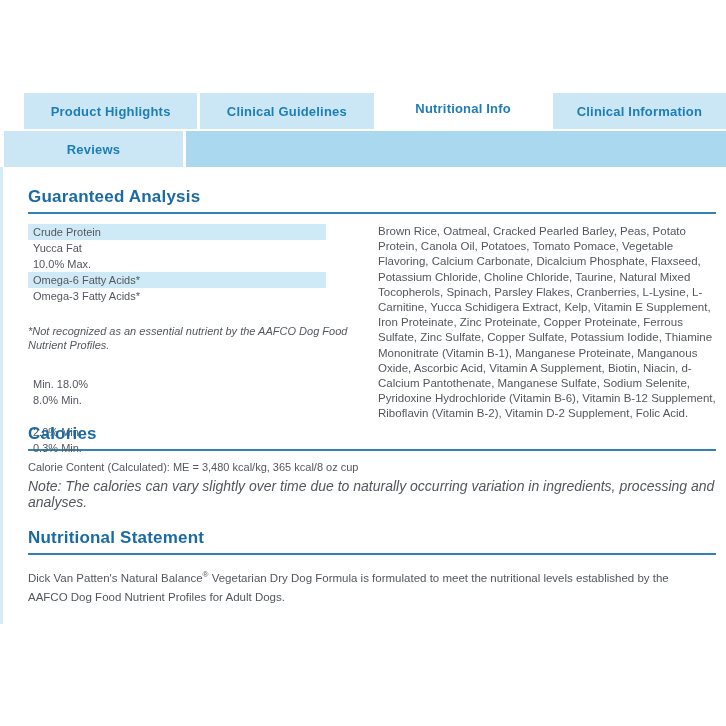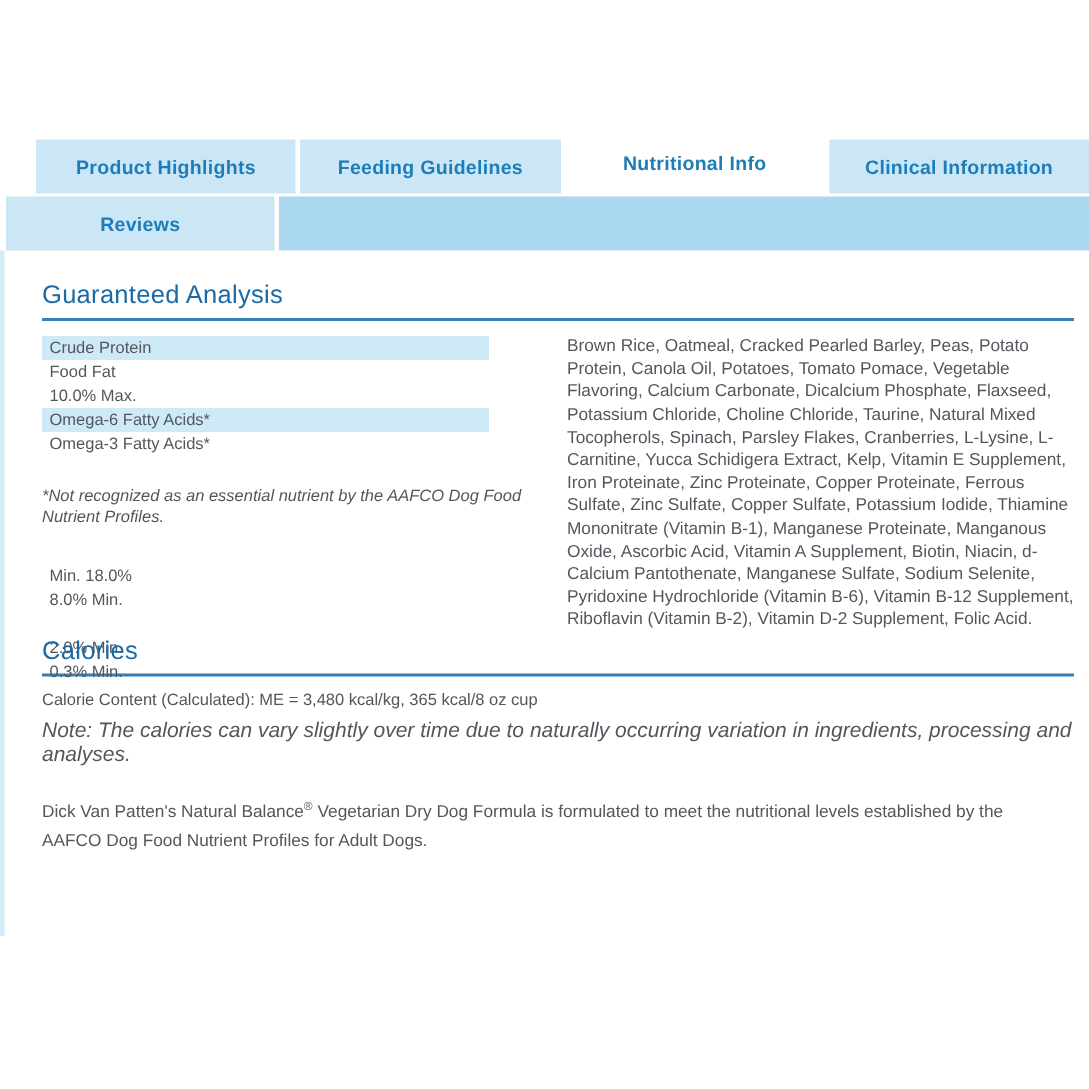--- a/index.html
+++ b/index.html
@@ -27,21 +27,21 @@
     display:flex;align-items:center;justify-content:center;
     font-size:13px;font-weight:700;letter-spacing:.2px;cursor:pointer;}
   .tab.active{background:var(--active-tab-bg);position:relative;
     margin-top:-6px;height:42px;border-radius:6px 6px 0 0;z-index:2;}
   .tab.reviews{flex:0 0 179px;}
   .row2-fill{flex:1 1 auto;background:var(--tab-row2-bg);}
 
   
   .content{min-height:457px;border-left:3px solid var(--panel-border);
     padding:20px 10px 0 25px;background:#ffffff;}
-  h2{font-size:17px;font-weight:400;letter-spacing:.2px;color:var(--heading-blue);
+  h2{font-size:17px;font-weight:700;letter-spacing:.2px;color:var(--heading-blue);
     padding-bottom:5px;border-bottom:2px solid var(--rule-blue);margin-bottom:10px;}
 
   .cols{display:flex;gap:30px;}
   .col-left{flex:0 0 318px;}
   .col-right{flex:1 1 auto;}
 
   .ga-table{width:298px;font-size:11px;}
   .ga-row{display:flex;height:16px;line-height:16px;padding-left:5px;flex-direction:column;}
   .ga-row.hl{background:var(--row-highlight);}
   .ga-row .n{flex:0 0 152px;}
@@ -58,21 +58,21 @@
   sup{font-size:8px;}
 </style>
 </head>
 <body>
 
 <div class="page">
 
   <div class="tabbar">
     <div class="tabrow row1">
       <div class="tab">Product Highlights</div>
-      <div class="tab">Feeding Guidelines</div>
+      <div class="tab">Clinical Guidelines</div>
       <div class="tab active">Nutritional Info</div>
       <div class="tab">Clinical Information</div>
     </div>
     <div class="tabrow row2">
       <div class="tab reviews">Reviews</div>
       <div class="row2-fill"></div>
     </div>
   </div>
 
   <div class="content">
@@ -80,21 +80,21 @@
     <section class="sec-ga">
       <h2>Guaranteed Analysis</h2>
       <div class="cols">
         <div class="col-left">
           <div class="ga-table">
             <div class="ga-row hl">
               <span class="n">Crude Protein</span>
               <span class="v">Min. 18.0%</span>
             </div>
             <div class="ga-row">
-              <span class="n">Food Fat</span>
+              <span class="n">Yucca Fat</span>
               <span class="v">8.0% Min.</span>
             </div>
             <div class="ga-row">
               <span class="v">10.0% Max.</span>
             </div>
             <div class="ga-row hl">
               <span class="n">Omega-6 Fatty Acids*</span>
               <span class="v">2.0% Min.</span>
             </div>
             <div class="ga-row">
@@ -110,17 +110,18 @@
       </div>
     </section>
 
     <section class="sec-cal">
       <h2>Calories</h2>
       <p class="line">Calorie Content (Calculated): ME = 3,480 kcal/kg, 365 kcal/8 oz cup</p>
       <p class="note">Note: The calories can vary slightly over time due to naturally occurring variation in ingredients, processing and analyses.</p>
     </section>
 
     <section class="sec-ns">
+      <h2>Nutritional Statement</h2>
       <p><span>Dick Van Patten's Natural Balance</span><sup>®</sup><span> Vegetarian Dry Dog Formula is formulated to meet the nutritional levels established by the AAFCO Dog Food Nutrient Profiles for Adult Dogs.</span></p>
     </section>
 
   </div>
 </div>
 
 </body></html>

